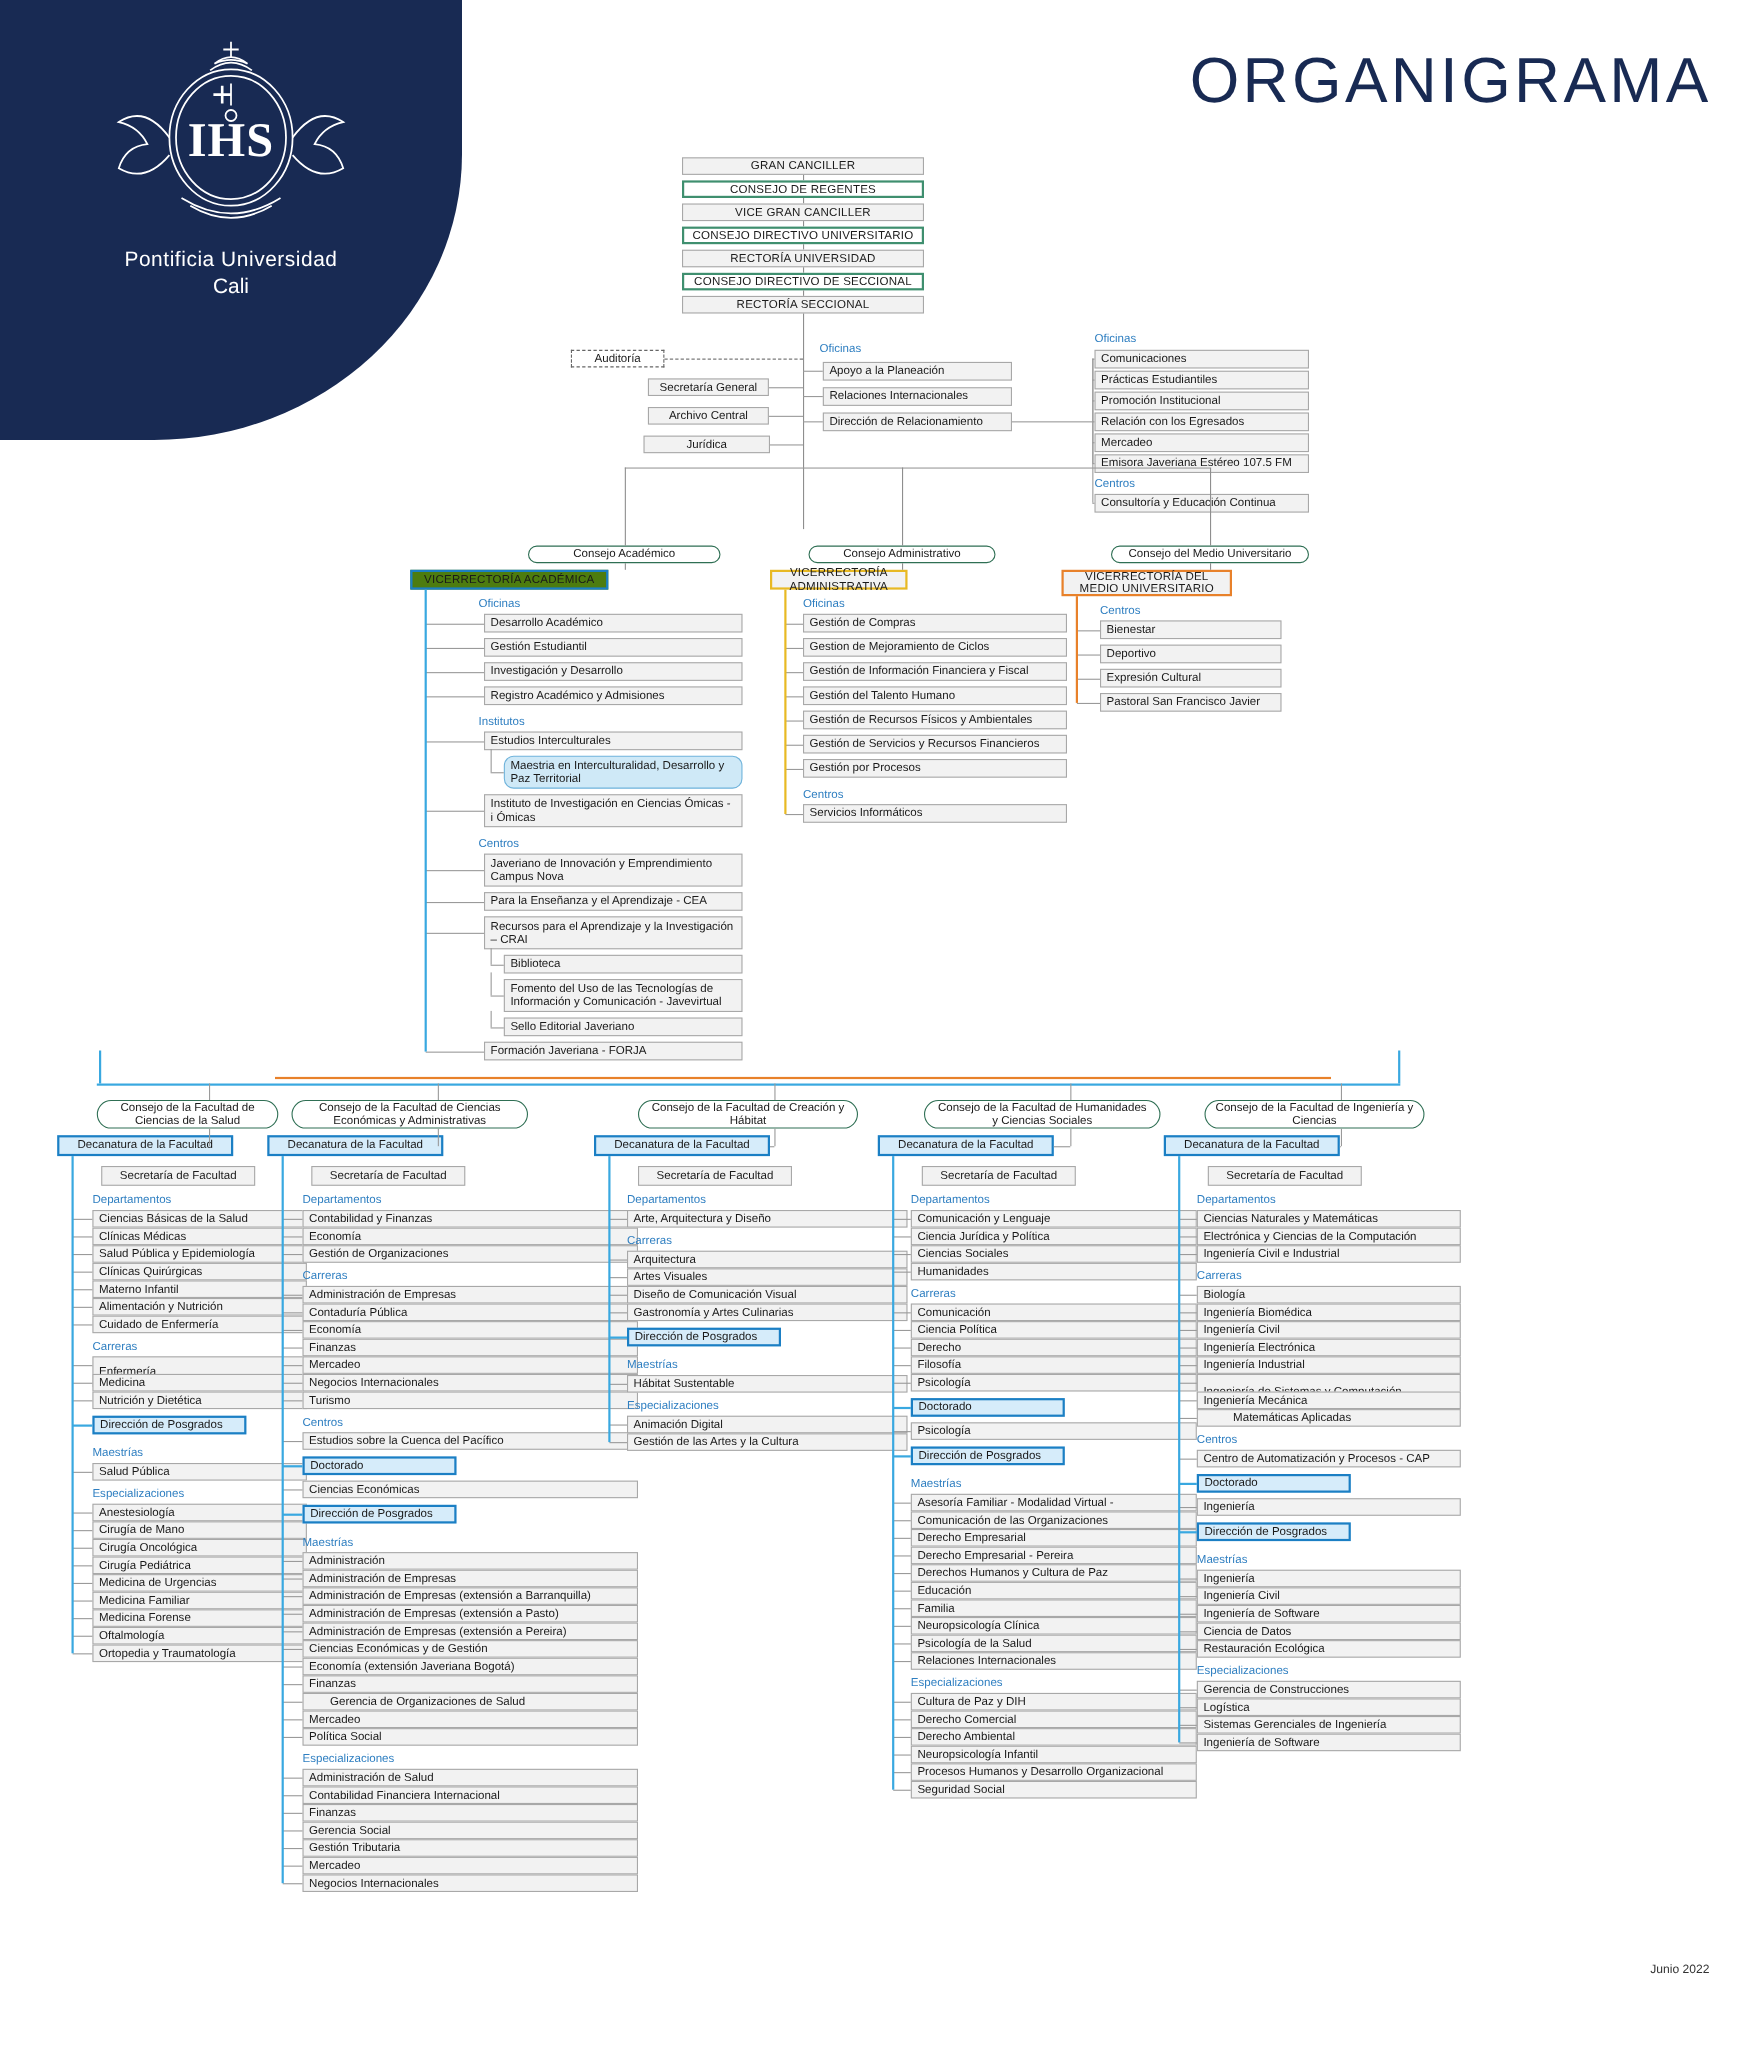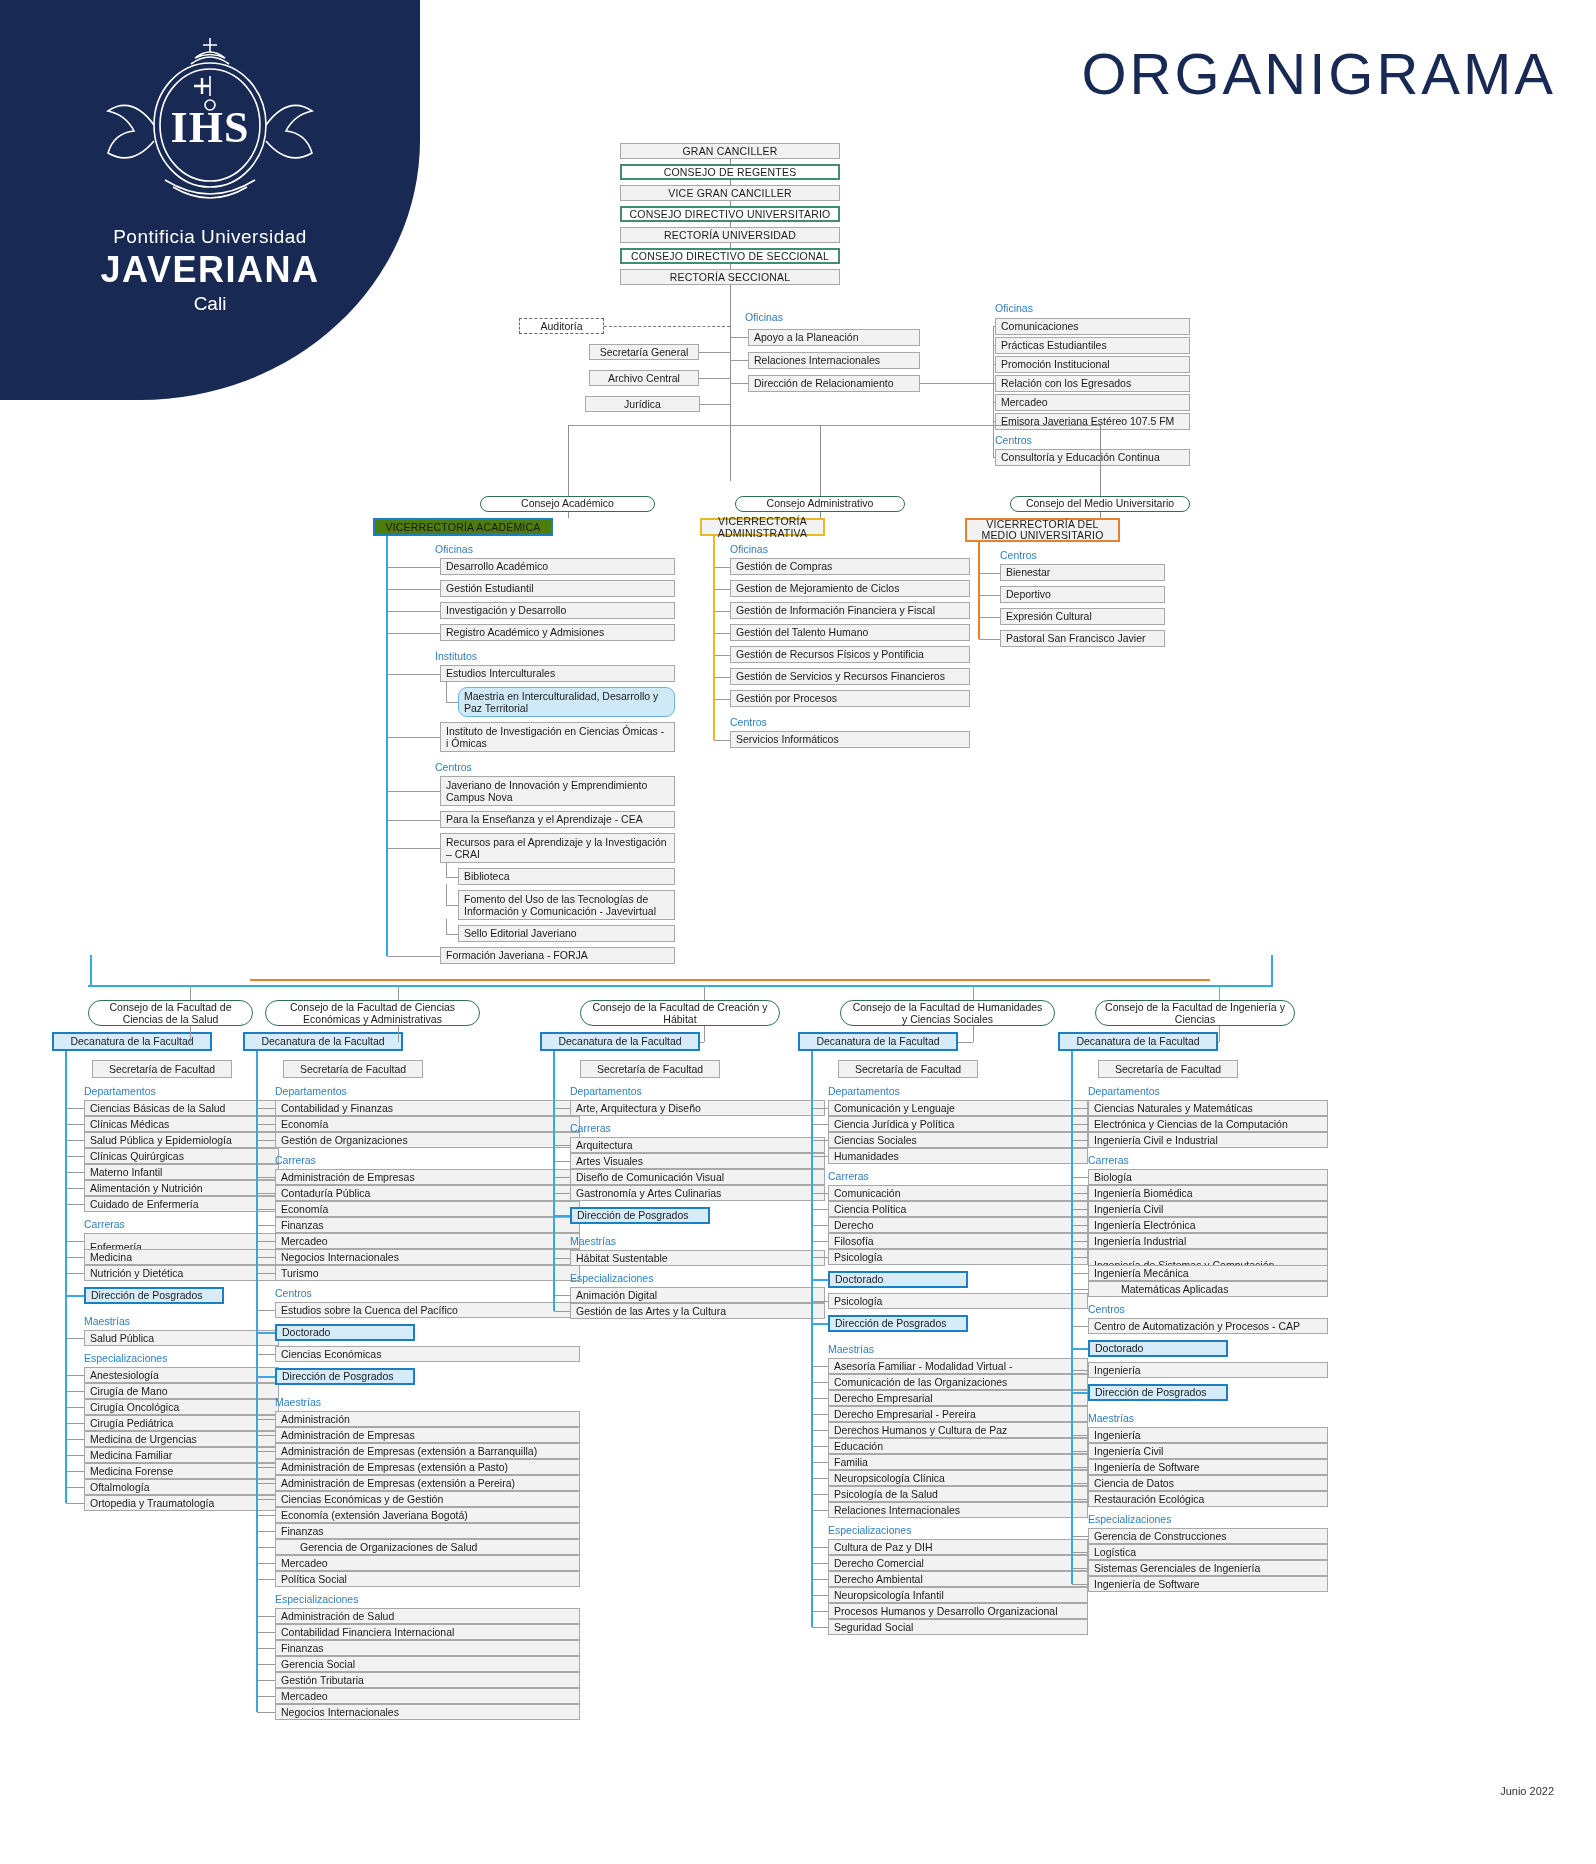--- a/index.html
+++ b/index.html
@@ -100,21 +100,20 @@
         <path d="M171 95 q22 -30 46 -14 q-18 4 -26 20 q20 2 26 22 q-24 14 -46 -12"></path>
         <path d="M70 150 q45 28 90 0"></path>
         <path d="M78 157 q37 22 74 0"></path>
         <circle cx="115" cy="75" r="5"></circle>
         <path d="M115 46 l0 20"></path>
       </g>
       <text x="115" y="112" fill="#ffffff" font-size="44" font-family="'Liberation Serif',serif" font-weight="bold" text-anchor="middle" letter-spacing="1">IHS</text>
       <path d="M107 64 l0 -16 M99 56 l16 0" stroke="#ffffff" stroke-width="2.4" fill="none"></path>
     </svg>
     <div class="crest-line1">Pontificia Universidad</div>
-    <div class="crest-line2">JAVERIANA</div>
     <div class="crest-line3">Cali</div>
   </div>
 </div>
 
 <div id="doc-title">ORGANIGRAMA</div>
 <div id="footer-date">Junio 2022</div>
 
 <div id="chart-layer">
     <div class="nd ctr caps" style="left: 620px; top: 143px; width: 220px; height: 16px;">GRAN CANCILLER</div>
     <div class="ln v grey2" style="left: 730px; top: 159px; width: 1px; height: 5px;"></div>
@@ -211,21 +210,21 @@
     <div class="ln v grey2" style="left: 820px; top: 512px; width: 1px; height: 6px;"></div>
     <div class="grp" style="left: 730px; top: 543px; width: 150px;">Oficinas</div>
     <div class="nd " style="left: 730px; top: 558px; width: 240px; height: 17px;">Gestión de Compras</div>
     <div class="ln h" style="left: 714px; top: 566.5px; width: 16px; height: 1px;"></div>
     <div class="nd " style="left: 730px; top: 580px; width: 240px; height: 17px;">Gestion de Mejoramiento de Ciclos</div>
     <div class="ln h" style="left: 714px; top: 588.5px; width: 16px; height: 1px;"></div>
     <div class="nd " style="left: 730px; top: 602px; width: 240px; height: 17px;">Gestión de Información Financiera y Fiscal</div>
     <div class="ln h" style="left: 714px; top: 610.5px; width: 16px; height: 1px;"></div>
     <div class="nd " style="left: 730px; top: 624px; width: 240px; height: 17px;">Gestión del Talento Humano</div>
     <div class="ln h" style="left: 714px; top: 632.5px; width: 16px; height: 1px;"></div>
-    <div class="nd " style="left: 730px; top: 646px; width: 240px; height: 17px;">Gestión de Recursos Físicos y Pontificia</div>
+    <div class="nd " style="left: 730px; top: 646px; width: 240px; height: 17px;">Gestión de Recursos Físicos y Ambientales</div>
     <div class="ln h" style="left: 714px; top: 654.5px; width: 16px; height: 1px;"></div>
     <div class="nd " style="left: 730px; top: 668px; width: 240px; height: 17px;">Gestión de Servicios y Recursos Financieros</div>
     <div class="ln h" style="left: 714px; top: 676.5px; width: 16px; height: 1px;"></div>
     <div class="nd " style="left: 730px; top: 690px; width: 240px; height: 17px;">Gestión por Procesos</div>
     <div class="ln h" style="left: 714px; top: 698.5px; width: 16px; height: 1px;"></div>
     <div class="grp" style="left: 730px; top: 716px; width: 150px;">Centros</div>
     <div class="nd " style="left: 730px; top: 731px; width: 240px; height: 17px;">Servicios Informáticos</div>
     <div class="ln h" style="left: 714px; top: 739.5px; width: 16px; height: 1px;"></div>
     <div class="ln yellow" style="left: 713px; top: 536px; width: 2px; height: 203.5px;"></div>
     <div class="pill" style="left: 1010px; top: 496px; width: 180px; height: 16px;">Consejo del Medio Universitario</div>

